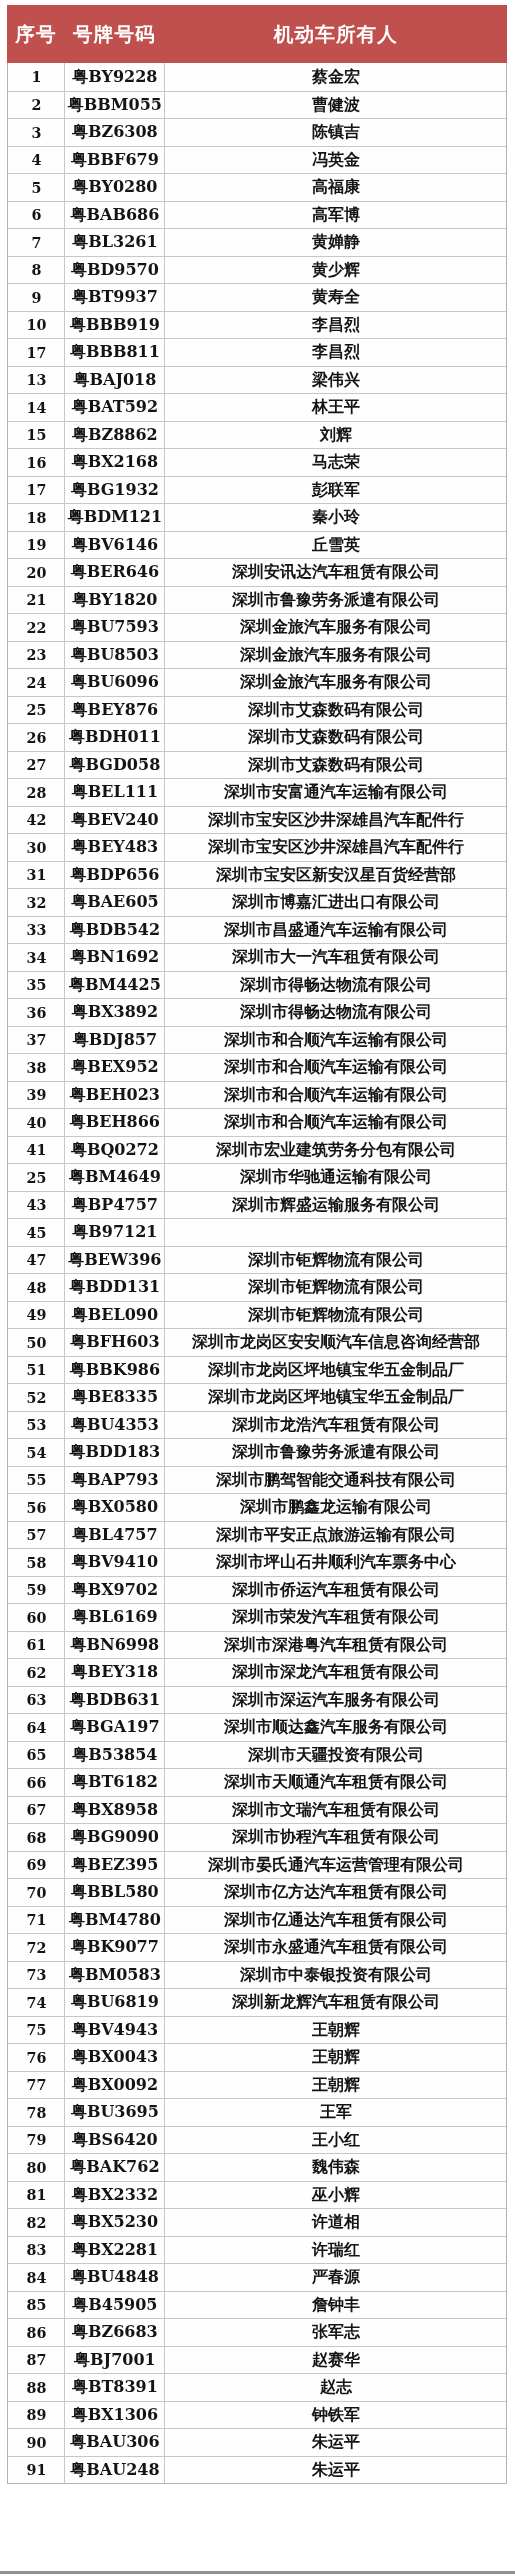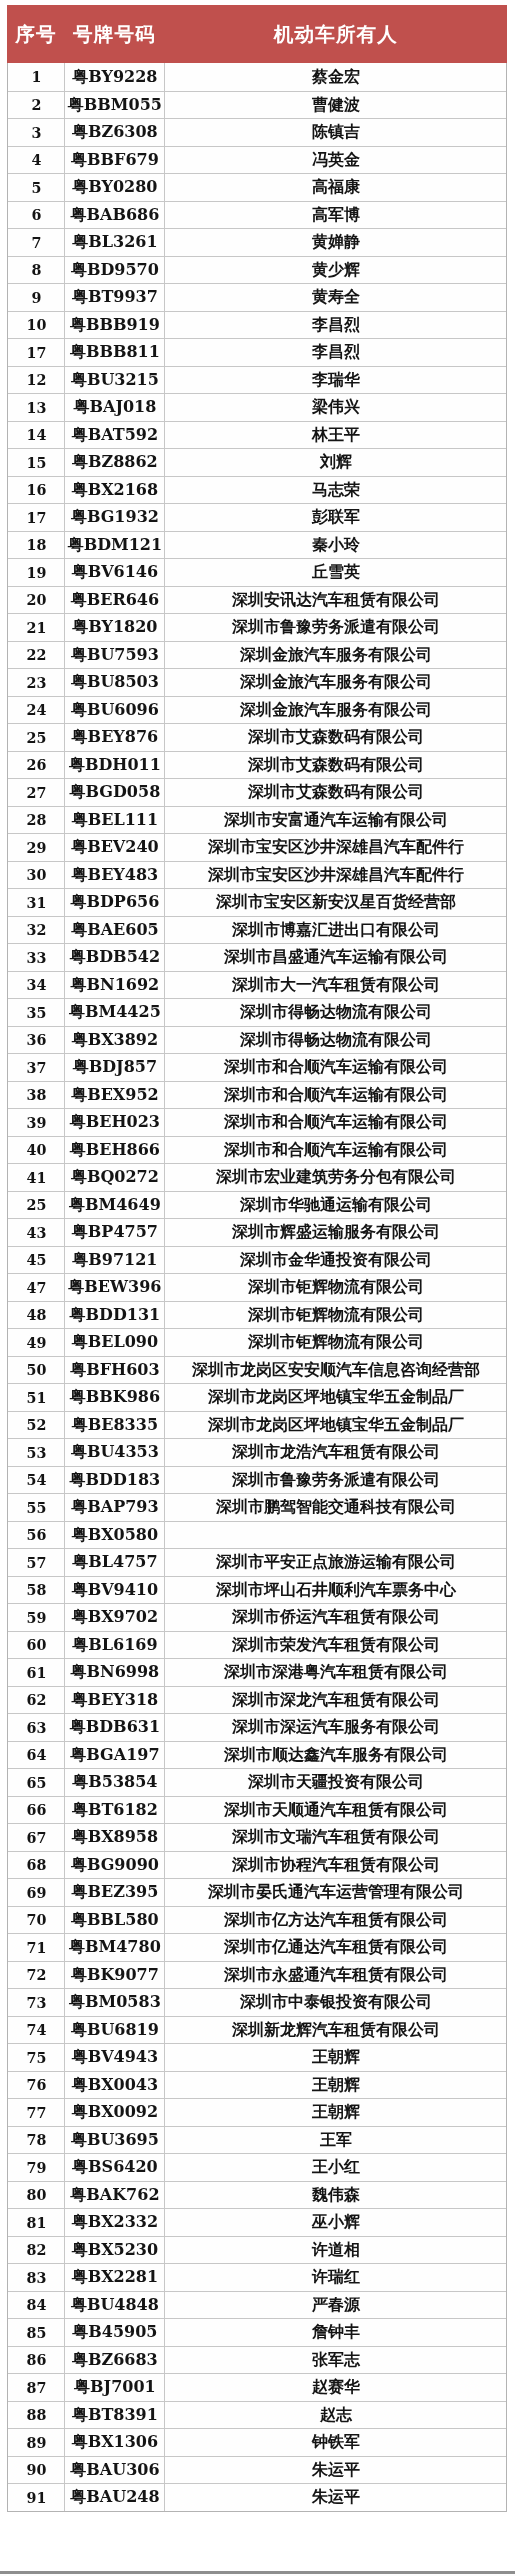--- a/index.html
+++ b/index.html
@@ -145,25 +145,20 @@
         <div class="c c-serial">10</div>
         <div class="c c-plate">粤BBB919</div>
         <div class="c c-owner">李昌烈</div>
       </div>
       <div class="row">
         <div class="c c-serial">17</div>
         <div class="c c-plate">粤BBB811</div>
         <div class="c c-owner">李昌烈</div>
       </div>
       <div class="row">
-        <div class="c c-serial">12</div>
-        <div class="c c-plate">粤BU3215</div>
-        <div class="c c-owner">李瑞华</div>
-      </div>
-      <div class="row">
         <div class="c c-serial">13</div>
         <div class="c c-plate">粤BAJ018</div>
         <div class="c c-owner">梁伟兴</div>
       </div>
       <div class="row">
         <div class="c c-serial">14</div>
         <div class="c c-plate">粤BAT592</div>
         <div class="c c-owner">林王平</div>
       </div>
       <div class="row">
@@ -230,21 +225,21 @@
         <div class="c c-serial">27</div>
         <div class="c c-plate">粤BGD058</div>
         <div class="c c-owner">深圳市艾森数码有限公司</div>
       </div>
       <div class="row">
         <div class="c c-serial">28</div>
         <div class="c c-plate">粤BEL111</div>
         <div class="c c-owner">深圳市安富通汽车运输有限公司</div>
       </div>
       <div class="row">
-        <div class="c c-serial">29</div>
+        <div class="c c-serial">42</div>
         <div class="c c-plate">粤BEV240</div>
         <div class="c c-owner">深圳市宝安区沙井深雄昌汽车配件行</div>
       </div>
       <div class="row">
         <div class="c c-serial">30</div>
         <div class="c c-plate">粤BEY483</div>
         <div class="c c-owner">深圳市宝安区沙井深雄昌汽车配件行</div>
       </div>
       <div class="row">
         <div class="c c-serial">31</div>
@@ -307,21 +302,20 @@
         <div class="c c-owner">深圳市华驰通运输有限公司</div>
       </div>
       <div class="row">
         <div class="c c-serial">43</div>
         <div class="c c-plate">粤BP4757</div>
         <div class="c c-owner">深圳市辉盛运输服务有限公司</div>
       </div>
       <div class="row">
         <div class="c c-serial">45</div>
         <div class="c c-plate">粤B97121</div>
-        <div class="c c-owner">深圳市金华通投资有限公司</div>
       </div>
       <div class="row">
         <div class="c c-serial">47</div>
         <div class="c c-plate">粤BEW396</div>
         <div class="c c-owner">深圳市钜辉物流有限公司</div>
       </div>
       <div class="row">
         <div class="c c-serial">48</div>
         <div class="c c-plate">粤BDD131</div>
         <div class="c c-owner">深圳市钜辉物流有限公司</div>
@@ -357,20 +351,21 @@
         <div class="c c-owner">深圳市鲁豫劳务派遣有限公司</div>
       </div>
       <div class="row">
         <div class="c c-serial">55</div>
         <div class="c c-plate">粤BAP793</div>
         <div class="c c-owner">深圳市鹏驾智能交通科技有限公司</div>
       </div>
       <div class="row">
         <div class="c c-serial">56</div>
         <div class="c c-plate">粤BX0580</div>
+        <div class="c c-owner">深圳市鹏鑫龙运输有限公司</div>
       </div>
       <div class="row">
         <div class="c c-serial">57</div>
         <div class="c c-plate">粤BL4757</div>
         <div class="c c-owner">深圳市平安正点旅游运输有限公司</div>
       </div>
       <div class="row">
         <div class="c c-serial">58</div>
         <div class="c c-plate">粤BV9410</div>
         <div class="c c-owner">深圳市坪山石井顺利汽车票务中心</div>

